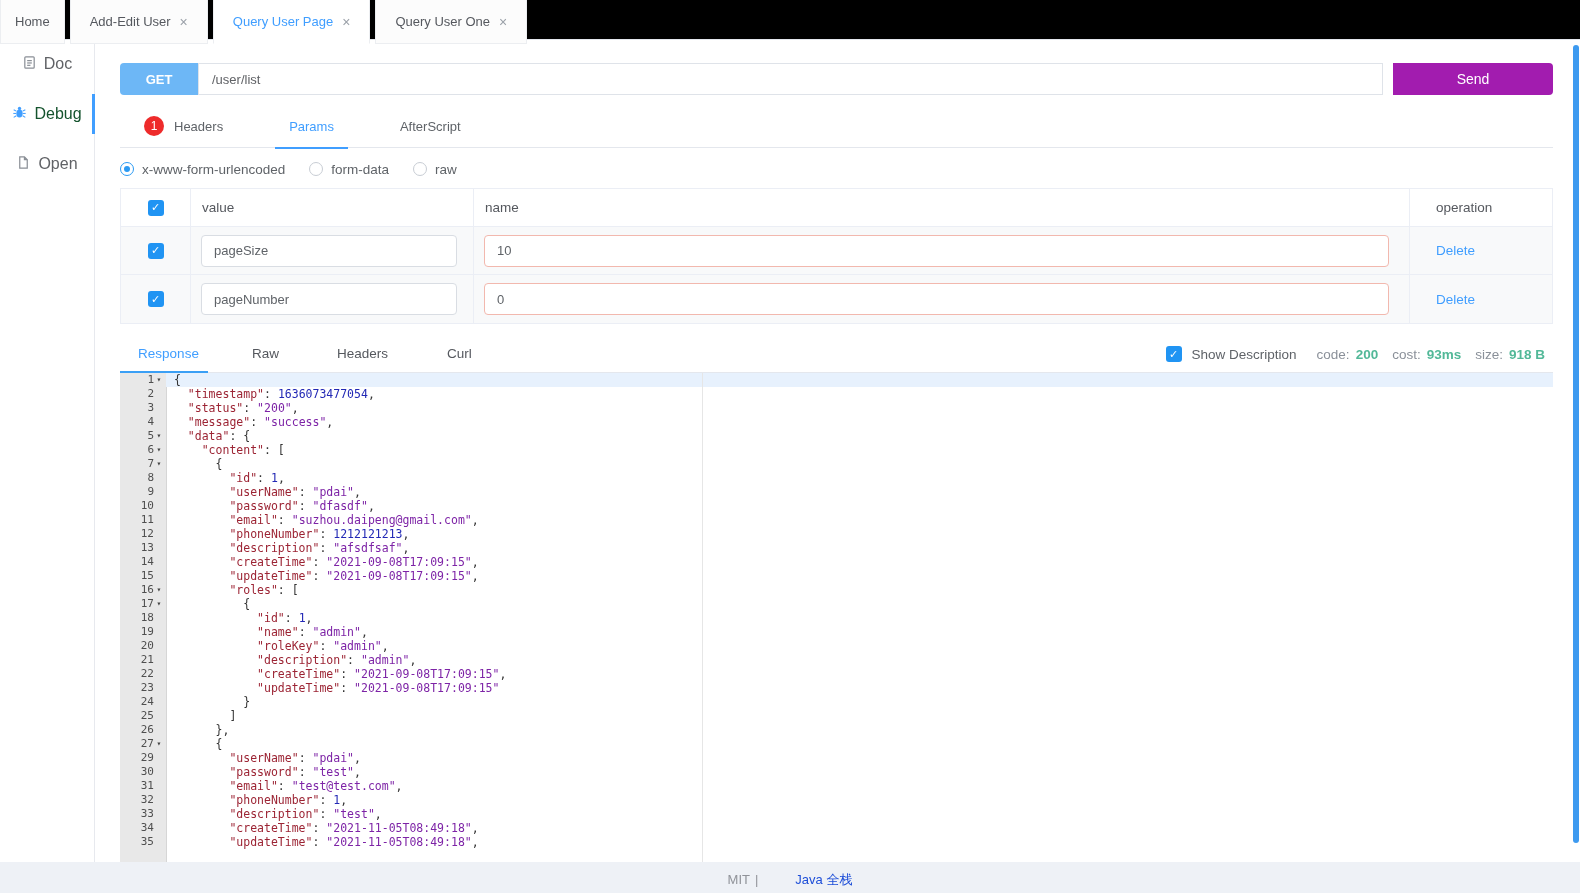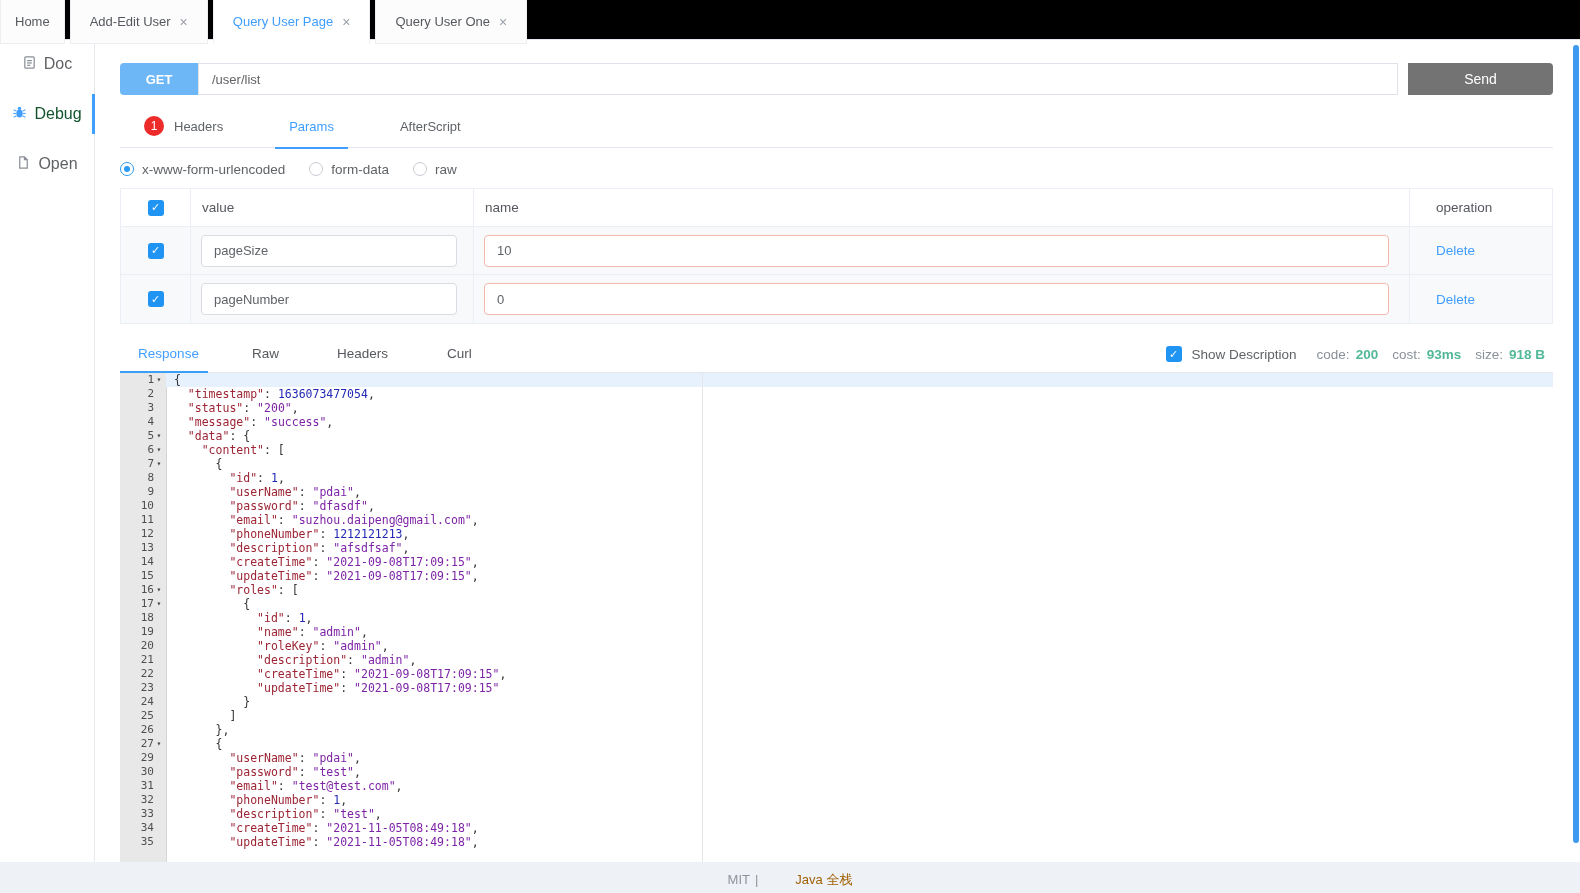--- a/index.html
+++ b/index.html
@@ -25,21 +25,21 @@
   .side-item.active { color:#14532d; }
   .side-item.active::after { content:''; position:absolute; right:-1px; top:2px; bottom:2px; width:3px; background:#409eff; }
   .main { flex:1; padding:0 27px 0 25px; position:relative; }
 
   
   .req-row { display:flex; margin-top:23px; height:32px; }
   .get-btn { width:78px; background:#6db7f6; color:#fff; font-weight:bold; font-size:13px;
              display:flex; align-items:center; justify-content:center; border-radius:4px 0 0 4px; cursor:pointer; }
   .url-input { flex:1; border:1px solid #dfe3e9; border-radius:0; padding:0 13px; font-size:13px;
                color:#606266; outline:none; font-family:"Liberation Sans",sans-serif; background:#fff; }
-  .send-btn { width:145px; background:#737373; color:#fff; font-size:14px; border:none;
+  .send-btn { width:160px; background:#a21caf; color:#fff; font-size:14px; border:none;
               border-radius:0 4px 4px 0; cursor:pointer; margin-left:10px; }
 
   
   .req-tabs { display:flex; align-items:center; height:43px; margin-top:10px; border-bottom:1px solid #e4e7ed; padding-left:18px; }
   .req-tab { position:relative; display:flex; align-items:center; height:43px; margin-right:54px;
              font-size:13px; color:#5f6368; cursor:pointer; padding:0 6px; }
   .req-tab.active { color:#409eff; }
   .req-tab.active::after { content:''; position:absolute; left:-8px; right:-8px; bottom:-1px; height:2px; background:#409eff; }
   .badge { width:20px; height:20px; border-radius:50%; background:#ee2b2b; color:#fff; font-size:12px;
            display:flex; align-items:center; justify-content:center; margin-right:10px; }
@@ -94,21 +94,21 @@
   .ln .fold { width:10px; font-size:8px; color:#444; text-align:center; cursor:pointer; }
   .code { flex:1; white-space:pre; padding-left:8px; color:#333; }
   .tk-p { color:#333; }
   .tk-k { color:#9c2434; }
   .tk-s { color:#7d23a6; }
   .tk-n { color:#2228b5; }
 
   
   .footer { height:35px; background:#eef1f6; display:flex; align-items:center; justify-content:center;
             gap:5px; font-size:13px; color:#909399; }
-  .footer a { color:#a16207; text-decoration:none; cursor:pointer;margin-left:32px; }
+  .footer a { color:#1d4ed8; text-decoration:none; cursor:pointer;margin-left:32px; }
   .scroll-thumb { position:fixed; right:1px; top:45px; width:6px; height:798px; border-radius:3px; background:#3d9af0; z-index:50; }
 </style>
 </head>
 <body>
 
 <div class="tabbar">
     <div class="top-tab first">
       <span>Home</span>
     </div>
     <div class="top-tab">

